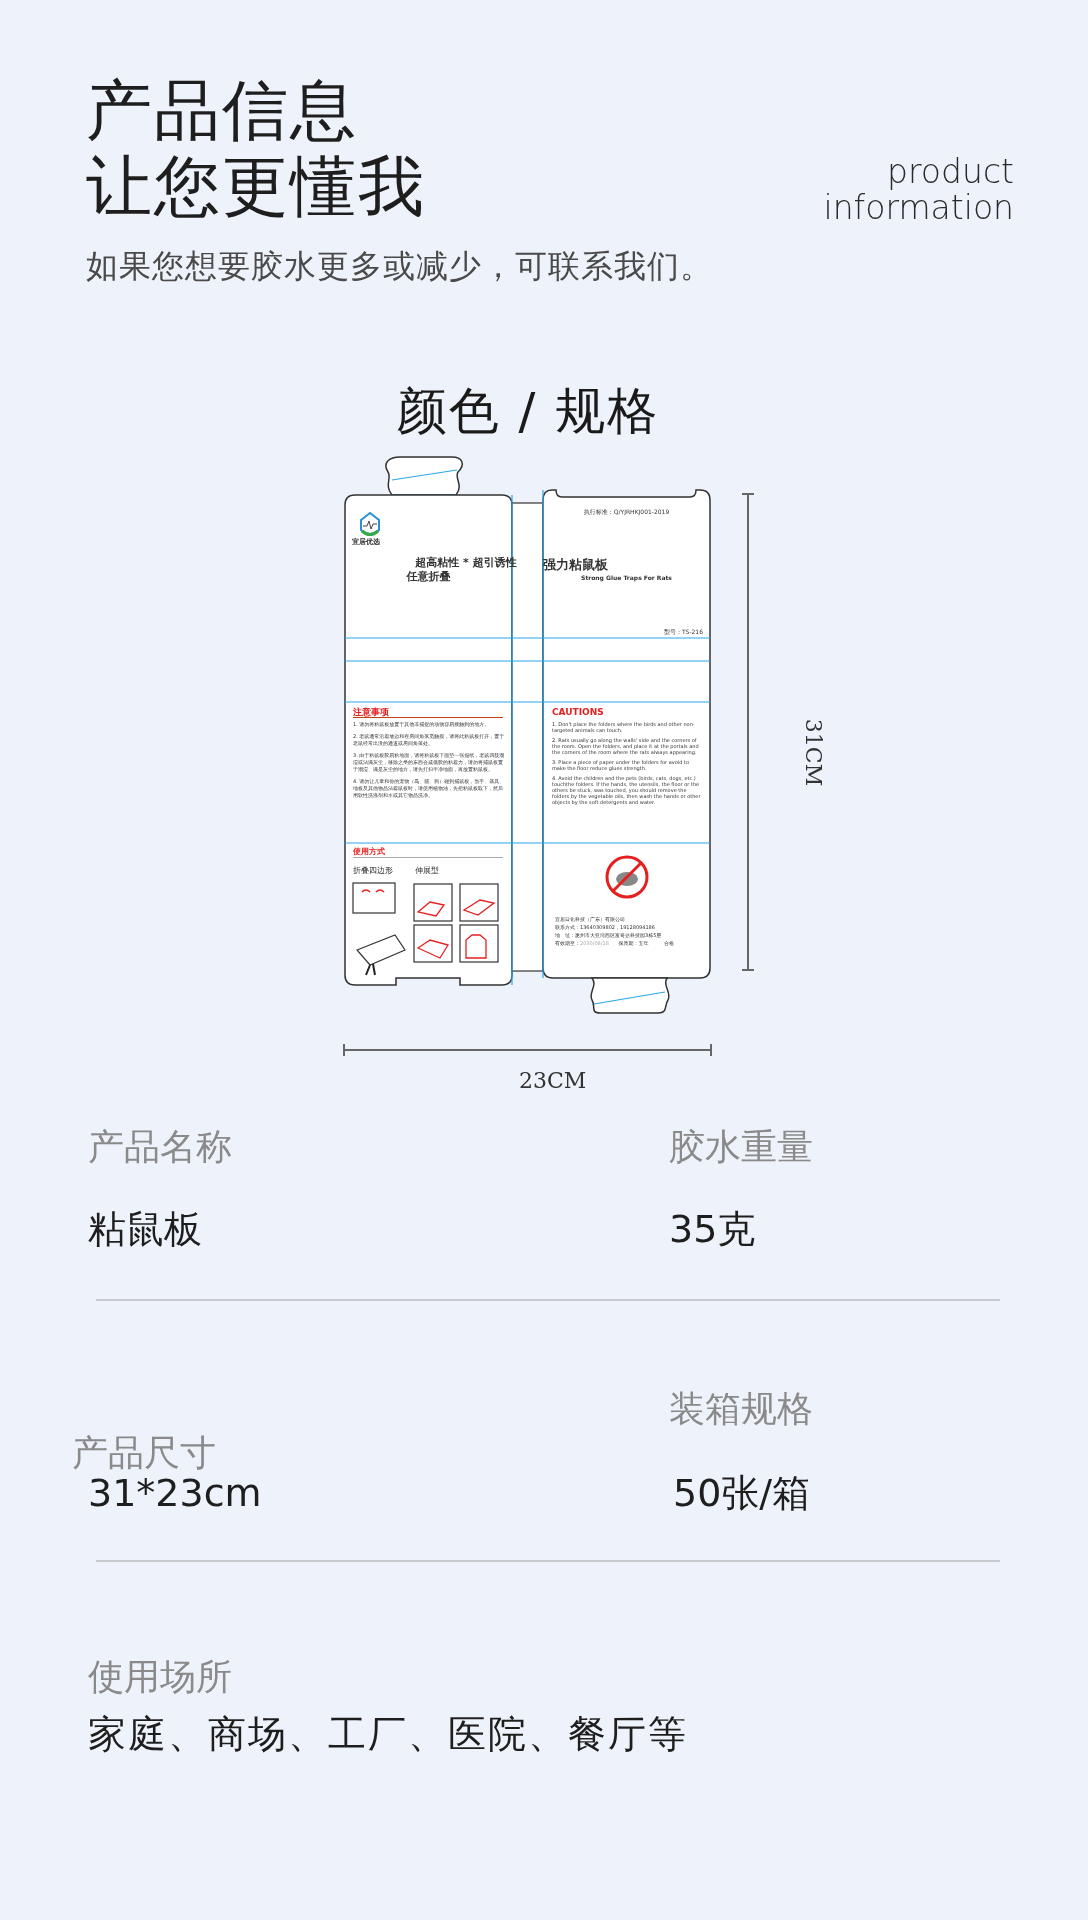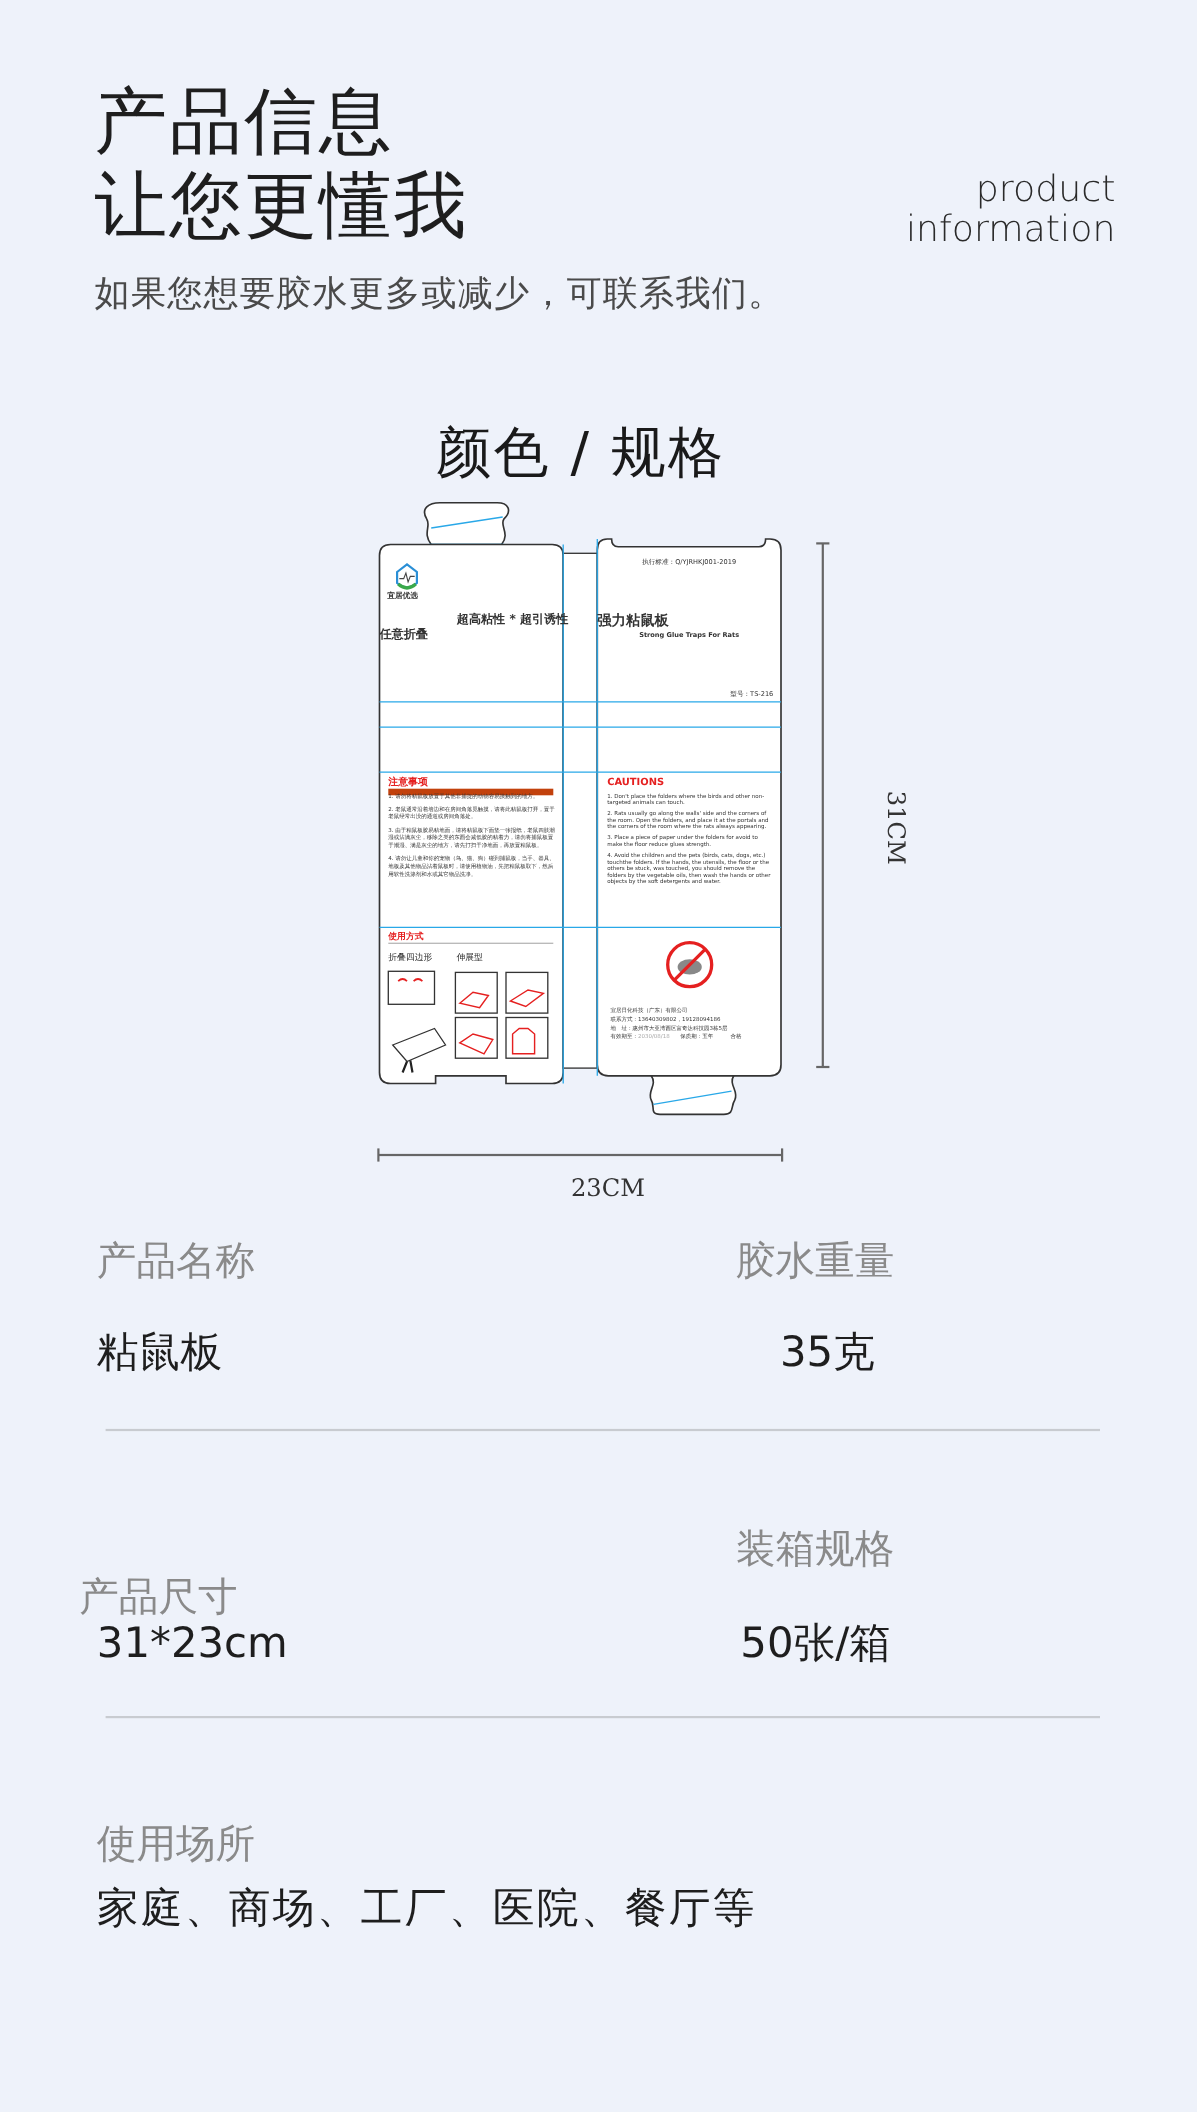--- a/index.html
+++ b/index.html
@@ -78,28 +78,28 @@
 <div class="abs" style="left:742px;top:969px;width:12px;height:2px;background:#666;"></div>
 <div class="abs dim-label" style="left:780px;top:740px;transform:rotate(90deg);transform-origin:center;">31CM</div>
 
 <div class="abs" style="left:344px;top:1049px;width:367px;height:2px;background:#666;"></div>
 <div class="abs" style="left:343px;top:1044px;width:2px;height:12px;background:#666;"></div>
 <div class="abs" style="left:710px;top:1044px;width:2px;height:12px;background:#666;"></div>
 <div class="abs dim-label" style="left:495px;top:1068px;margin-left:24px;">23CM</div>
 
 <div class="abs box-text" style="left:352px;top:537px;font-size:7px;font-weight:bold;">宜居优选</div>
 <div class="abs box-text" style="left:345px;width:162px;top:556px;text-align:center;font-size:11px;line-height:14px;font-weight:bold;padding-left:40px;">超高粘性 * 超引诱性</div>
-<div class="abs box-text" style="left:345px;width:167px;top:570px;text-align:left;font-size:11px;line-height:14px;font-weight:bold;">任意折叠</div>
+<div class="abs box-text" style="left:345px;width:167px;top:570px;text-align:center;font-size:11px;line-height:14px;font-weight:bold;">任意折叠</div>
 
 <div class="abs box-text" style="left:543px;width:167px;top:507px;text-align:center;font-size:6px;">执行标准：Q/YJRHKJ001-2019</div>
 <div class="abs box-text" style="left:543px;width:167px;top:557px;font-size:13px;line-height:15px;font-weight:bold;">强力粘鼠板</div>
 <div class="abs box-text" style="left:543px;width:167px;top:573px;text-align:center;font-size:6px;font-weight:bold;">Strong Glue Traps For Rats</div>
 <div class="abs box-text" style="left:543px;width:160px;top:627px;text-align:right;font-size:6px;">型号：TS-216</div>
 
-<div class="abs box-text red" style="left:353px;top:707px;font-size:9px;font-weight:bold;border-bottom:6px solid #c2410c;width:150px;">注意事项</div>
+<div class="abs box-text red" style="left:353px;top:707px;font-size:9px;font-weight:bold;border-bottom:1px solid #c2410c;width:150px;">注意事项</div>
 <div class="abs" style="left:353px;top:721px;width:152px;">
   <div class="box-text" style="font-size:5px;line-height:7px;margin-bottom:5px;">1. 请勿将粘鼠板放置于其他非捕捉的动物容易接触到的地方。</div>
   <div class="box-text" style="font-size:5px;line-height:7px;margin-bottom:5px;">2. 老鼠通常沿着墙边和在房间角落觅触摸，请将此粘鼠板打开，置于老鼠经常出没的通道或房间角落处。</div>
   <div class="box-text" style="font-size:5px;line-height:7px;margin-bottom:5px;">3. 由于粘鼠板胶易粘地面，请将粘鼠板下面垫一张报纸，老鼠四肢潮湿或沾满灰尘，移除之类的东西会减低胶的粘着力，请勿将捕鼠板置于潮湿、满是灰尘的地方，请先打扫干净地面，再放置粘鼠板。</div>
   <div class="box-text" style="font-size:5px;line-height:7px;">4. 请勿让儿童和你的宠物（鸟、猫、狗）碰到捕鼠板，当手、器具、地板及其他物品沾着鼠板时，请使用植物油，先把粘鼠板取下，然后用软性洗涤剂和水或其它物品洗净。</div>
 </div>
 
 <div class="abs box-text red" style="left:552px;top:707px;font-size:9px;font-weight:bold;">CAUTIONS</div>
 <div class="abs" style="left:552px;top:721px;width:152px;">
   <div class="box-text" style="font-size:5px;line-height:6px;margin-bottom:4px;">1. Don't place the folders where the birds and other non-targeted animals can touch.</div>
@@ -119,21 +119,21 @@
   <div class="box-text" style="font-size:5px;line-height:8px;white-space:nowrap;">
     <span>有效期至：</span><span style="color:#aaa;">2030/08/18</span>
     <span style="margin-left:8px;">保质期：五年</span>
     <span style="margin-left:14px;">合格</span>
   </div>
 </div>
 
 <div class="abs lbl" style="left:88px;top:1127px;">产品名称</div>
 <div class="abs val" style="left:88px;top:1208px;">粘鼠板</div>
 <div class="abs lbl" style="left:669px;top:1127px;">胶水重量</div>
-<div class="abs val" style="left:669px;top:1208px;margin-left:40px;">35克</div>
+<div class="abs val" style="left:669px;top:1208px;">35克</div>
 <div class="abs divider" style="top:1299px;"></div>
 
 <div class="abs lbl" style="left:72px;top:1389px;margin-top:44px;">产品尺寸</div>
 <div class="abs val" style="left:88px;top:1472px;">31*23cm</div>
 <div class="abs lbl" style="left:669px;top:1389px;">装箱规格</div>
 <div class="abs val" style="left:673px;top:1472px;">50张/箱</div>
 <div class="abs divider" style="top:1560px;"></div>
 
 <div class="abs lbl" style="left:88px;top:1657px;">使用场所</div>
 <div class="abs val" style="left:88px;top:1713px;letter-spacing:2px;">家庭、商场、工厂、医院、餐厅等</div>

